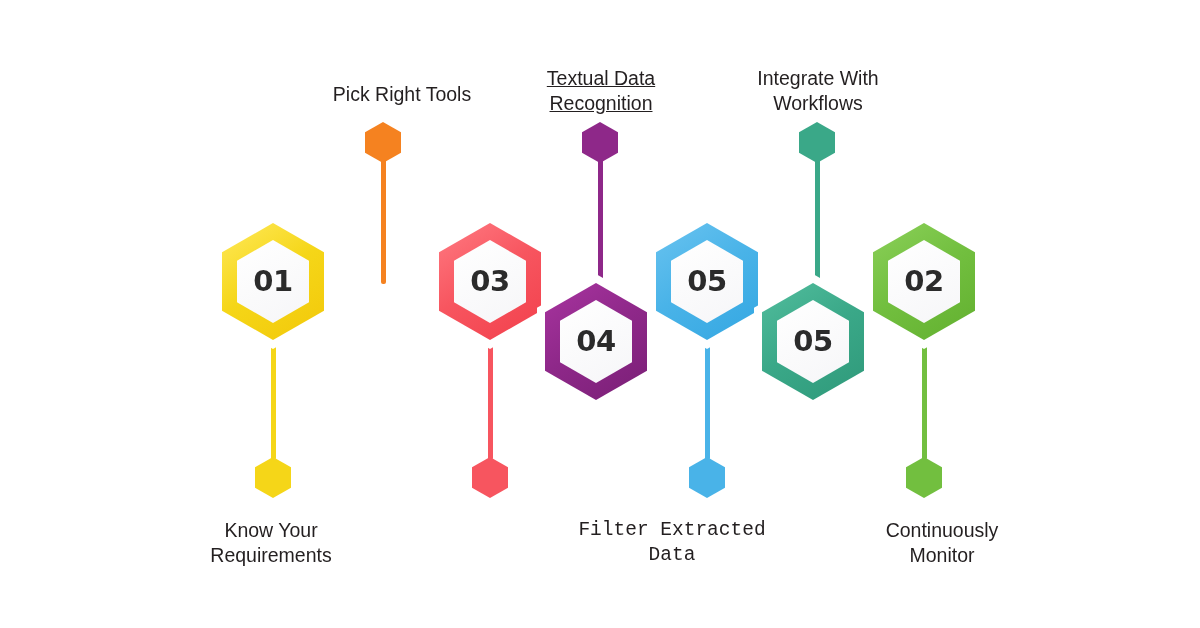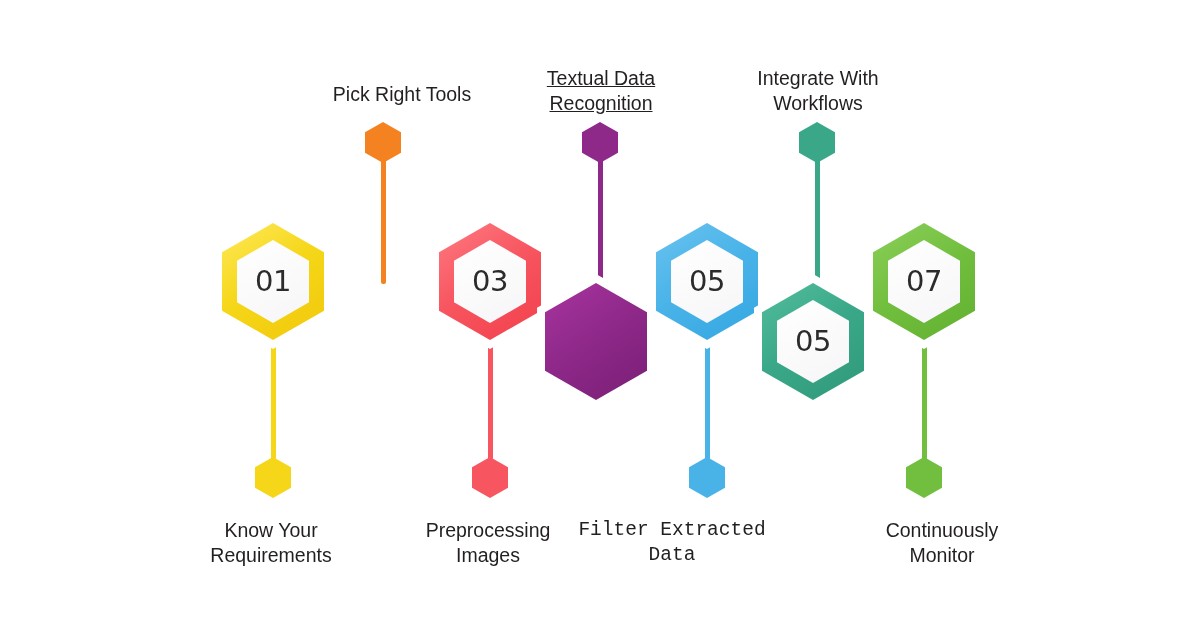--- a/index.html
+++ b/index.html
@@ -69,21 +69,21 @@
     height: 83px;
     background: linear-gradient(150deg, #ffffff 0%, #f6f6f8 100%);
     clip-path: polygon(50% 0%, 100% 25%, 100% 75%, 50% 100%, 0% 75%, 0% 25%);
     display: flex;
     align-items: center;
     justify-content: center;
   }
   .hex-num {
     font-family: "DejaVu Sans", sans-serif;
     font-size: 29px;
-    font-weight: normal;
+    font-weight: bold;
     color: #2b2b2b;
     letter-spacing: -0.5px;
     line-height: 1;
   }
   
   .caption {
     position: absolute;
     text-align: center;
     font-family: "Liberation Sans", sans-serif;
     font-size: 19.5px;
@@ -119,29 +119,30 @@
       <div class="step">
         <div class="stem" style="left: 488px; top: 340px; height: 120px; background: rgb(247, 85, 95);"></div>
         <div class="mini-hex" style="left: 472px; top: 457px; background: rgb(247, 85, 95);"></div>
         <div class="hex-wrap" style="left: 431px; top: 214px; pointer-events: auto;">
           <div class="hex-halo"></div>
           <div class="hex-outer" style="background: linear-gradient(145deg, rgb(255, 122, 130) 0%, rgb(247, 85, 95) 48%, rgb(242, 64, 76) 100%);"></div>
           <div class="hex-inner">
             <span class="hex-num">03</span>
           </div>
         </div>
-        <div class="caption" style="left: 368px; top: 518px; width: 240px;">Preprocessing
-Images</div>
       </div>
       <div class="step">
         <div class="stem" style="left: 598px; top: 148px; height: 136px; background: rgb(142, 40, 137);"></div>
         <div class="mini-hex" style="left: 582px; top: 122px; background: rgb(142, 40, 137);"></div>
         <div class="hex-wrap" style="left: 537px; top: 274px; pointer-events: auto;">
           <div class="hex-halo"></div>
           <div class="hex-outer" style="background: linear-gradient(145deg, rgb(168, 52, 159) 0%, rgb(142, 40, 137) 48%, rgb(122, 31, 118) 100%);"></div>
+          <div class="hex-inner">
+            <span class="hex-num">04</span>
+          </div>
         </div>
         <div class="caption" style="left: 481px; top: 66px; width: 240px; text-decoration: underline;">Textual Data
 Recognition</div>
       </div>
       <div class="step">
         <div class="stem" style="left: 705px; top: 340px; height: 120px; background: rgb(73, 179, 232);"></div>
         <div class="mini-hex" style="left: 689px; top: 457px; background: rgb(73, 179, 232);"></div>
         <div class="hex-wrap" style="left: 648px; top: 214px; pointer-events: auto;">
           <div class="hex-halo"></div>
           <div class="hex-outer" style="background: linear-gradient(145deg, rgb(105, 195, 240) 0%, rgb(73, 179, 232) 48%, rgb(52, 167, 226) 100%);"></div>
@@ -165,20 +166,20 @@
         <div class="caption" style="left: 698px; top: 66px; width: 240px;">Integrate With
 Workflows</div>
       </div>
       <div class="step">
         <div class="stem" style="left: 922px; top: 340px; height: 120px; background: rgb(114, 191, 63);"></div>
         <div class="mini-hex" style="left: 906px; top: 457px; background: rgb(114, 191, 63);"></div>
         <div class="hex-wrap" style="left: 865px; top: 214px; pointer-events: auto;">
           <div class="hex-halo"></div>
           <div class="hex-outer" style="background: linear-gradient(145deg, rgb(139, 208, 89) 0%, rgb(114, 191, 63) 48%, rgb(98, 176, 47) 100%);"></div>
           <div class="hex-inner">
-            <span class="hex-num">07</span>
+            <span class="hex-num">02</span>
           </div>
         </div>
         <div class="caption" style="left: 822px; top: 518px; width: 240px;">Continuously
 Monitor</div>
       </div>
     </div>
 </div>
 
 </body></html>

